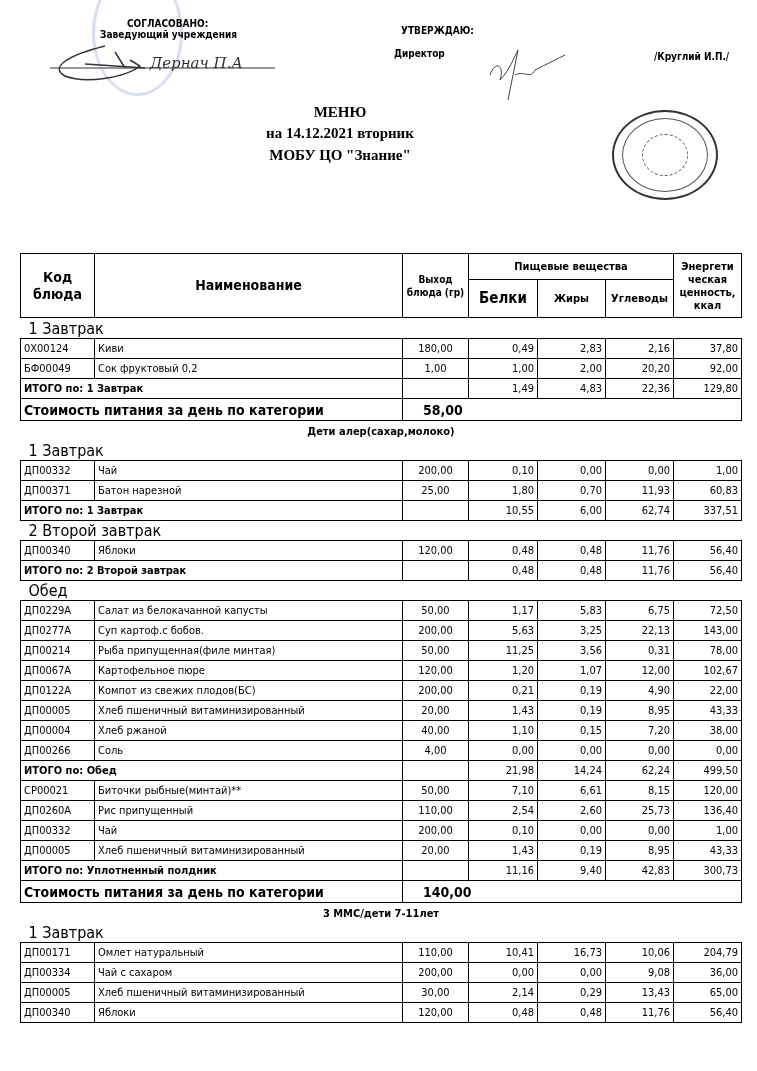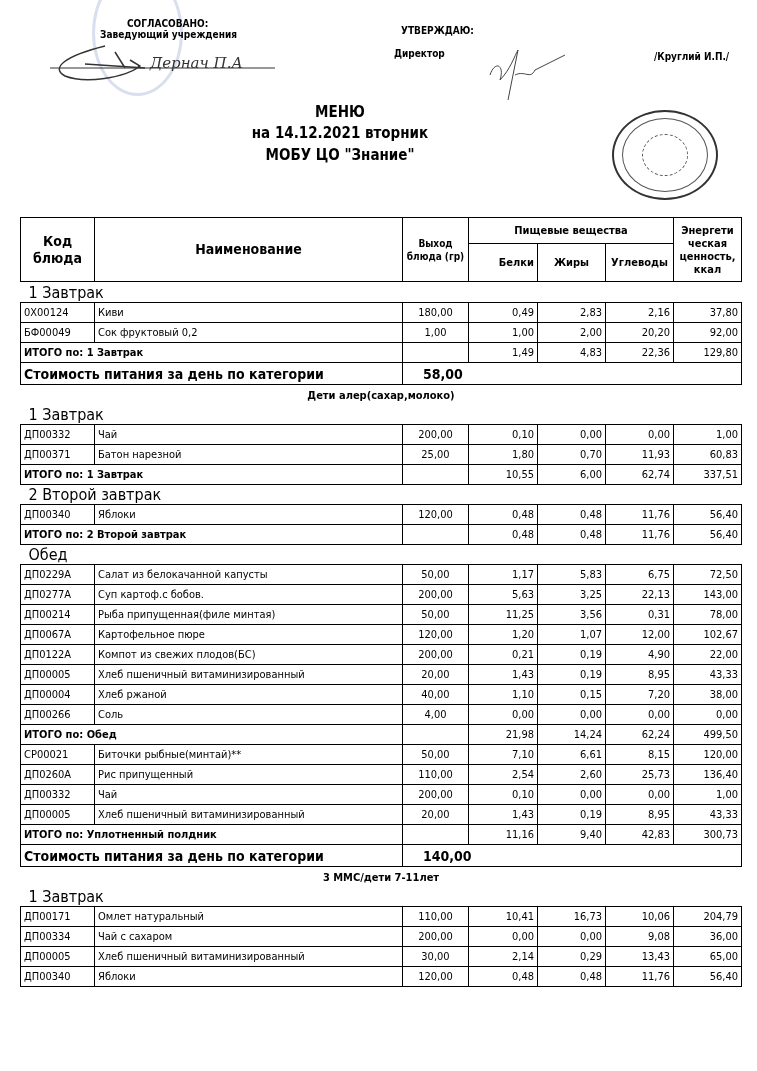--- a/index.html
+++ b/index.html
@@ -1,21 +1,21 @@
 <!DOCTYPE html>
 <html><head>
 <meta charset="utf-8">
 <style>
   html,body{margin:0;padding:0;background:#fff;}
   body{width:757px;height:1071px;position:relative;overflow:hidden;font-family:"DejaVu Sans Condensed","DejaVu Sans",sans-serif;color:#000;}
   .abs{position:absolute;}
   .hdr-small{font-size:10px;font-weight:bold;}
   .stamp{position:absolute;border-radius:50%;}
-  .title{position:absolute;left:0;width:680px;text-align:center;font-size:15px;font-weight:bold;line-height:21px;}
-  table{border-collapse:collapse;table-layout:fixed;}
+  .title{position:absolute;left:0;width:680px;text-align:center;font-size:15px;font-weight:bold;line-height:21px;font-family:Liberation Serif, serif;}
+  table{border-collapse:collapse;table-layout:fixed;margin-top:36px;}
   .menu{position:absolute;left:20px;width:721px;}
   .menu td{font-size:11px;height:19px;padding:0 3px;white-space:nowrap;overflow:hidden;}
   .bordered td{border:1px solid #000;}
   .num{text-align:right;}
   .ctr{text-align:center;}
   .b{font-weight:bold;}
   .thead td{border:1px solid #000;font-weight:bold;text-align:center;white-space:normal;line-height:13px;}
   .section{text-align:center;font-weight:bold;font-size:11px;}
   .meal td{font-weight:normal;font-size:16px;padding-left:8px;border:none;}
   .cost td{border:1px solid #000;font-size:14px;font-weight:bold;height:21px;}
@@ -59,21 +59,21 @@
     </colgroup>
   <tbody>
       <tr style="height:26px;">
     <td rowspan="2" style="font-size:14px;line-height:17px;">Код блюда</td>
     <td rowspan="2" style="font-size:14px;">Наименование</td>
     <td rowspan="2" style="font-size:10px;">Выход блюда (гр)</td>
     <td colspan="3" style="font-size:11px;">Пищевые вещества</td>
     <td rowspan="2" style="font-size:11px;">Энергети ческая ценность, ккал</td>
   </tr>
   <tr style="height:38px;">
-    <td style="font-size:11px;text-align:right;">Белки</td>
+    <td style="font-size:15px;">Белки</td>
     <td style="font-size:11px;">Жиры</td>
     <td style="font-size:11px;">Углеводы</td>
   </tr>
 </tbody>
   </table>
 
 <table class="menu" style="top:283px;">
   <colgroup>
       <col style="width:74px">
       <col style="width:308px">

